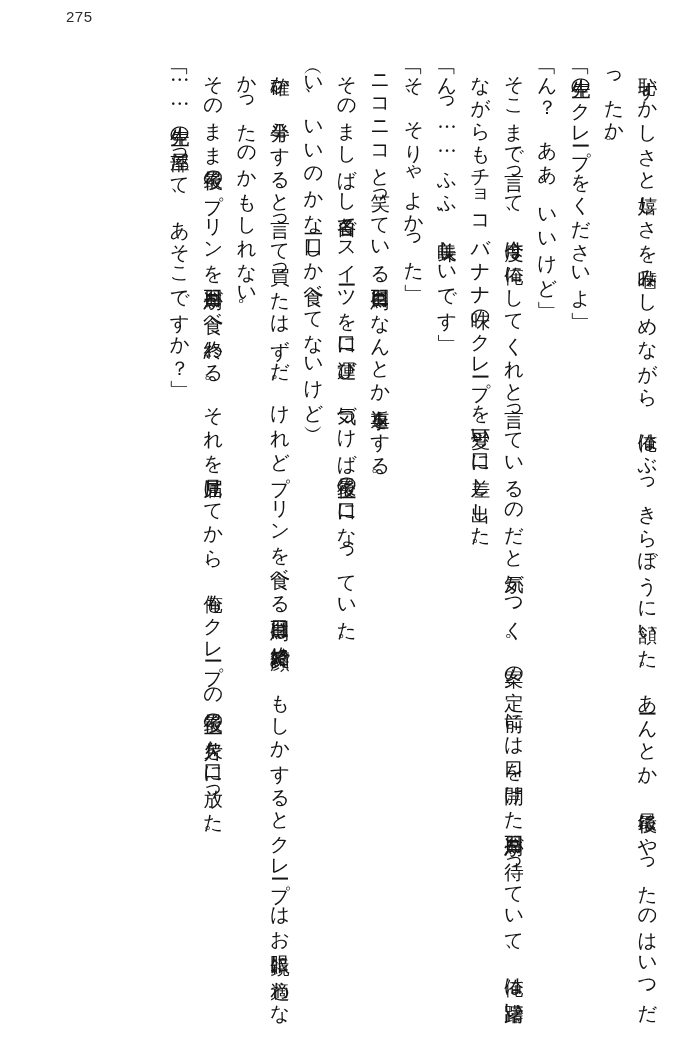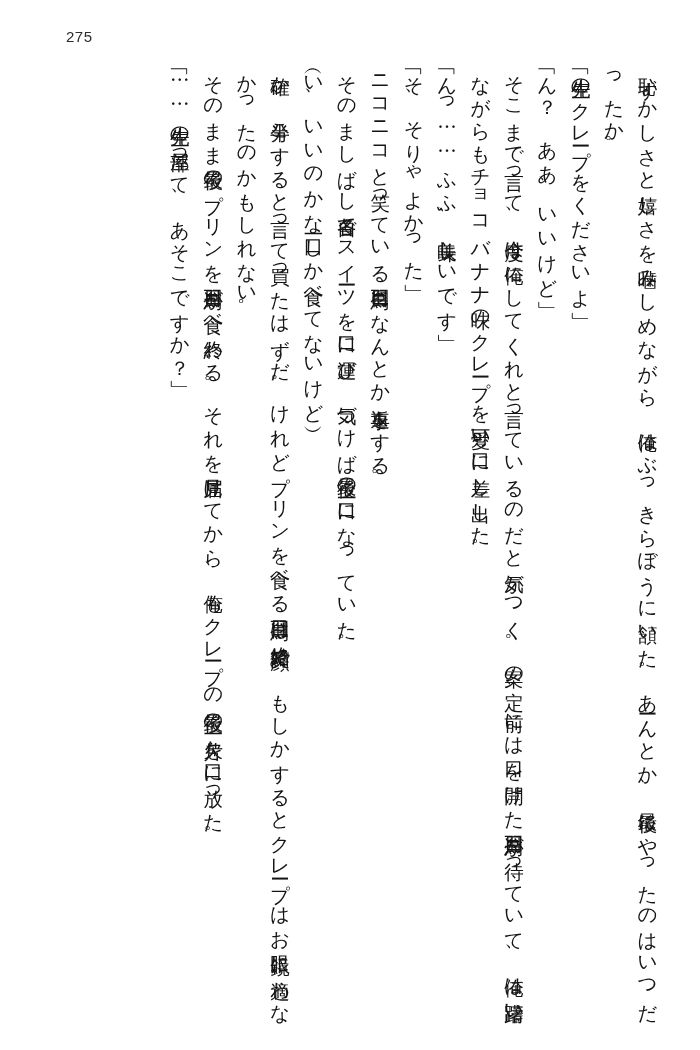--- a/index.html
+++ b/index.html
@@ -16,21 +16,21 @@
   }
   .page {
     position: relative;
     width: 700px;
     height: 1050px;
     background: #ffffff;
     box-sizing: border-box;
   }
   .page-number {
     position: absolute;
-    top: 28px;
+    top: 8px;
     left: 66px;
     font-family: "Liberation Sans", sans-serif;
     font-size: 15px;
     letter-spacing: 0.5px;
     color: #2b2b2b;
   }
   .body-text {
     position: absolute;
     top: 62px;
     left: 44px;

